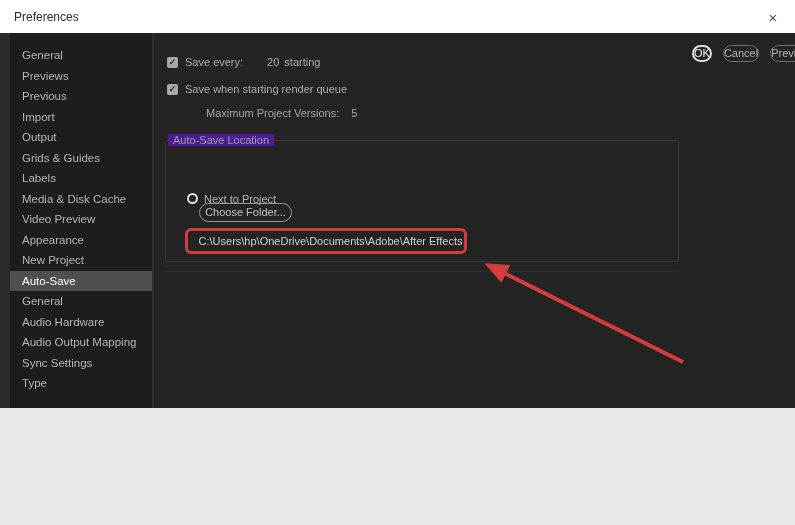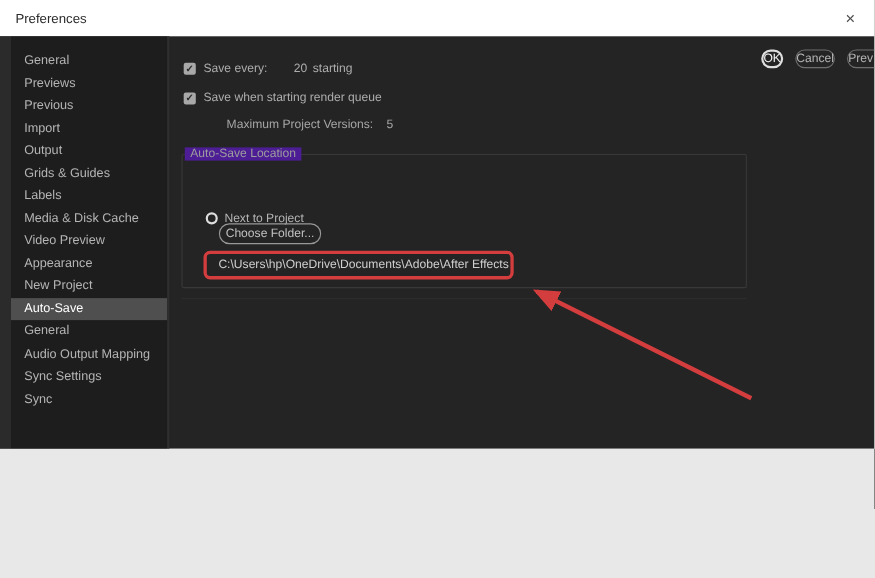--- a/index.html
+++ b/index.html
@@ -112,23 +112,24 @@
         <div class="sb-item">Import</div>
         <div class="sb-item">Output</div>
         <div class="sb-item">Grids &amp; Guides</div>
         <div class="sb-item">Labels</div>
         <div class="sb-item">Media &amp; Disk Cache</div>
         <div class="sb-item">Video Preview</div>
         <div class="sb-item">Appearance</div>
         <div class="sb-item">New Project</div>
         <div class="sb-item selected">Auto-Save</div>
         <div class="sb-item">General</div>
+        <div class="sb-item">Audio Hardware</div>
         <div class="sb-item">Audio Output Mapping</div>
         <div class="sb-item">Sync Settings</div>
-        <div class="sb-item">Sync</div>
+        <div class="sb-item">Type</div>
       </div>
     <div class="sidebar-divider"></div>
 
     <div class="chk-row row-save-every">
       <span class="checkbox">
           <span>✓</span>
         </span>
       <span>Save every:</span>
       <span class="val hot-blue">20</span>
       <span>starting</span>

